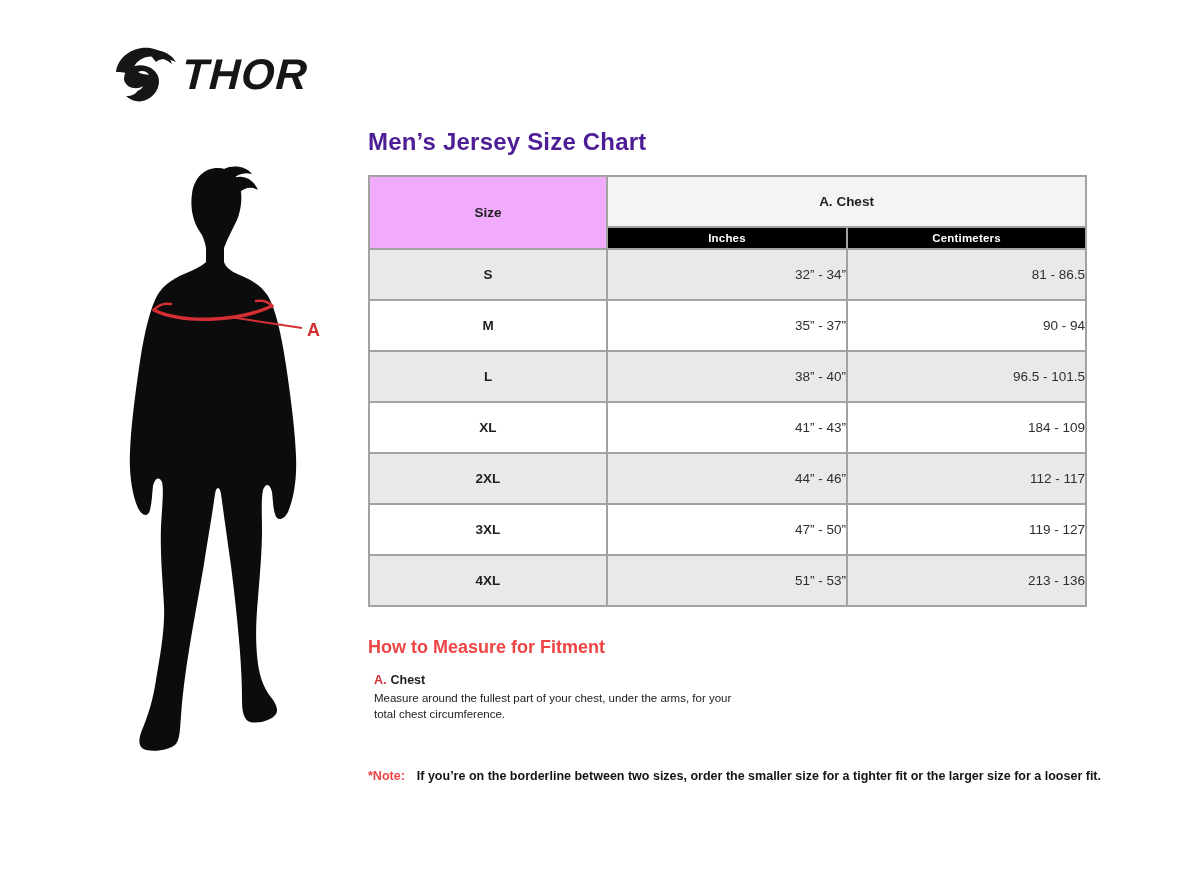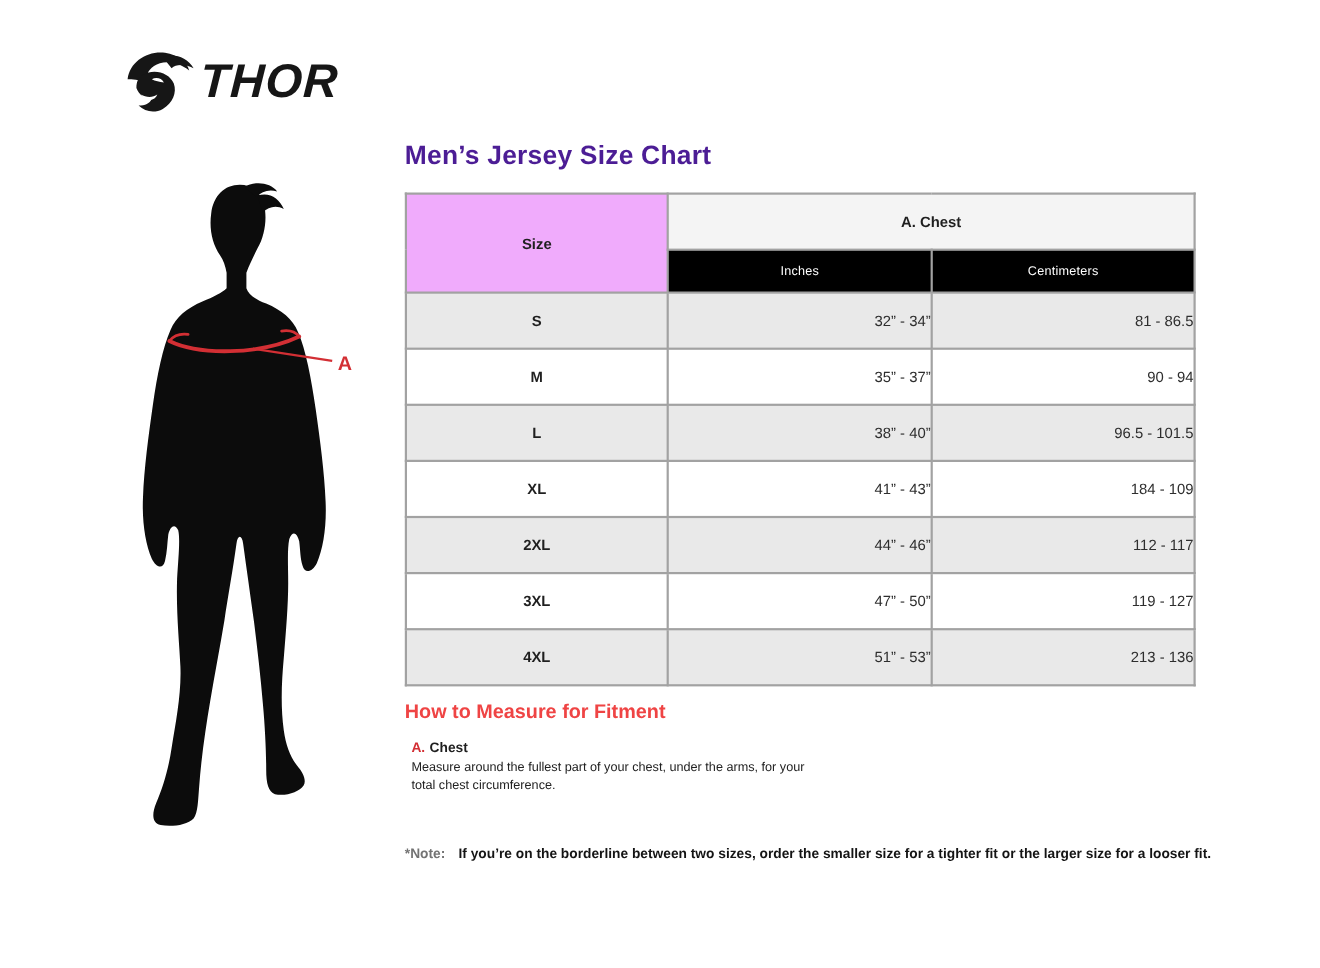--- a/index.html
+++ b/index.html
@@ -17,36 +17,36 @@
   
   .chart-title { position:absolute; left:368px; top:128px; font-size:24px; font-weight:bold; color:#4c1d95; letter-spacing:0.2px; }
 
   table.size-table { position:absolute; left:368px; top:175px; width:717px; border-collapse:collapse; table-layout:fixed; }
   table.size-table col.c-size { width:238px; }
   table.size-table col.c-in   { width:240px; }
   table.size-table col.c-cm   { width:239px; }
   table.size-table th, table.size-table td { border:2px solid #a2a2a2; text-align:center; vertical-align:middle; }
   th.hdr { background:#f4f4f4; font-size:13.5px; font-weight:bold; color:#1f1f1f; height:51px; }
   th.size-hdr { background:#f0abfc; }
-  th.bar { background:#000; color:#fff; font-size:11.5px; font-weight:normal; height:39px; letter-spacing:0.2px; }
+  th.bar { background:#000; color:#fff; font-size:11.5px; font-weight:bold; height:22px; letter-spacing:0.2px; }
   td.size-cell { font-weight:bold; font-size:13.5px; color:#1f1f1f; }
   tr.data-row { height:51px; }
   tr.data-row td.val { font-size:13.5px; font-weight:400; color:#2e2e2e;text-align:right; }
   tr.stripe td { background:#e9e9e9; }
   tr.plain td { background:#fff; }
 
   .measure-title { position:absolute; left:368px; top:637px; font-size:18px; font-weight:bold; color:#ef4444; }
 
   .measure-item { position:absolute; left:374px; top:673px; width:360px; }
   .measure-item .item-head { font-size:12.5px; font-weight:bold; color:#1f1f1f; }
   .measure-item .item-head .letter { color:#d32f34; margin-right:4px; }
   .measure-item .item-desc { margin-top:4px; font-size:11.5px; line-height:15.5px; color:#222; }
 
   .note-line { position:absolute; left:368px; top:769px; font-size:12.5px; font-weight:bold; color:#141414; }
-  .note-line .note-label { color:#737373; margin-right:12px; }
+  .note-line .note-label { color:#ef4444; margin-right:12px; }
 
   .footer { position:absolute; left:115px; top:801px; font-size:11.5px; line-height:16px; color:#4d4d4d; }
 </style>
 </head>
 <body>
 
 <div class="canvas">
 
   <div class="logo">
     <svg class="logo-icon" viewBox="0 0 68 64" aria-hidden="true">

